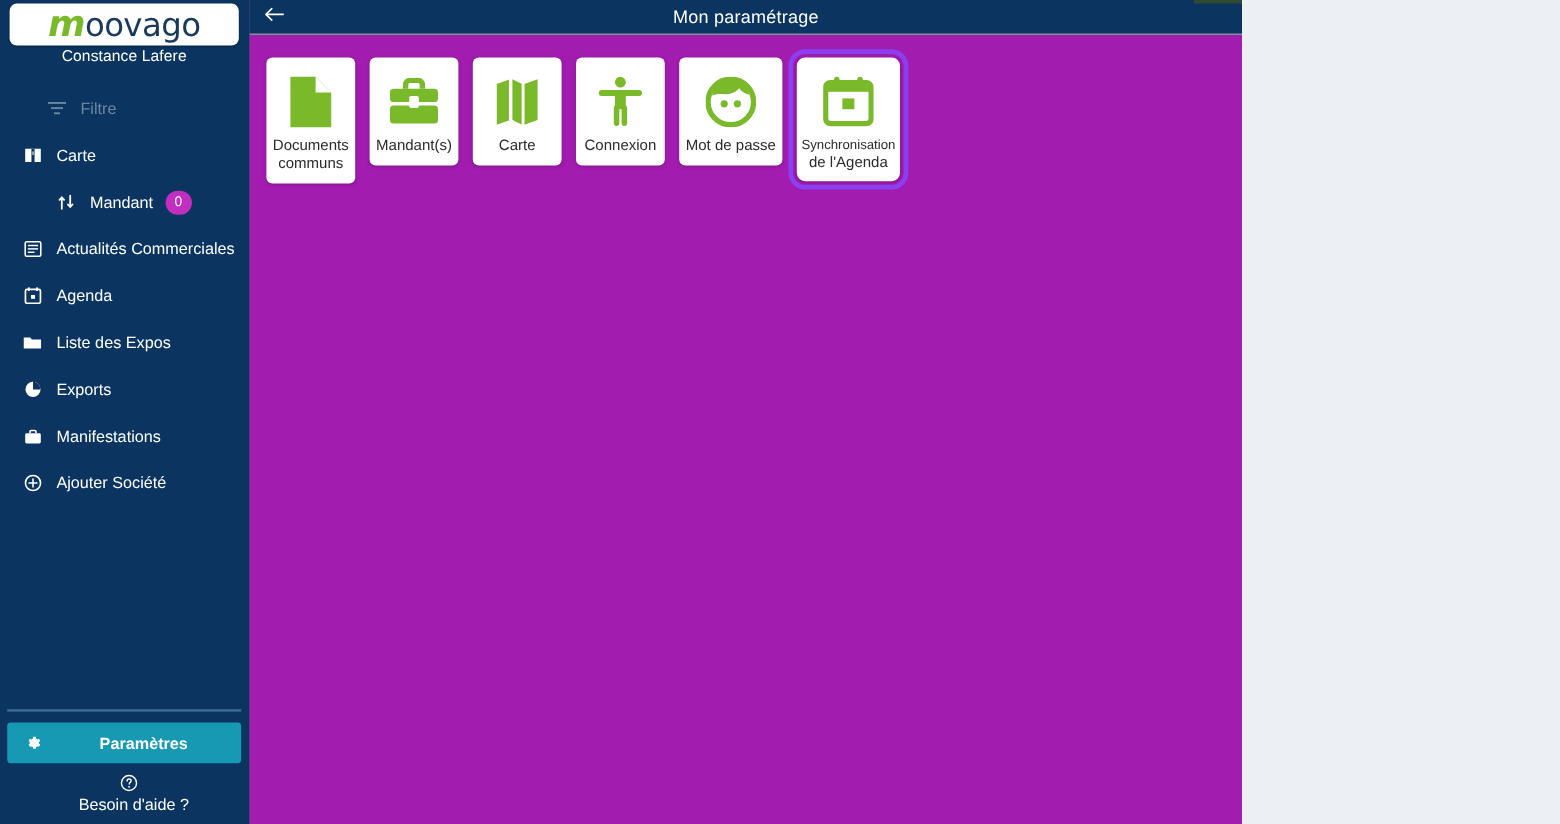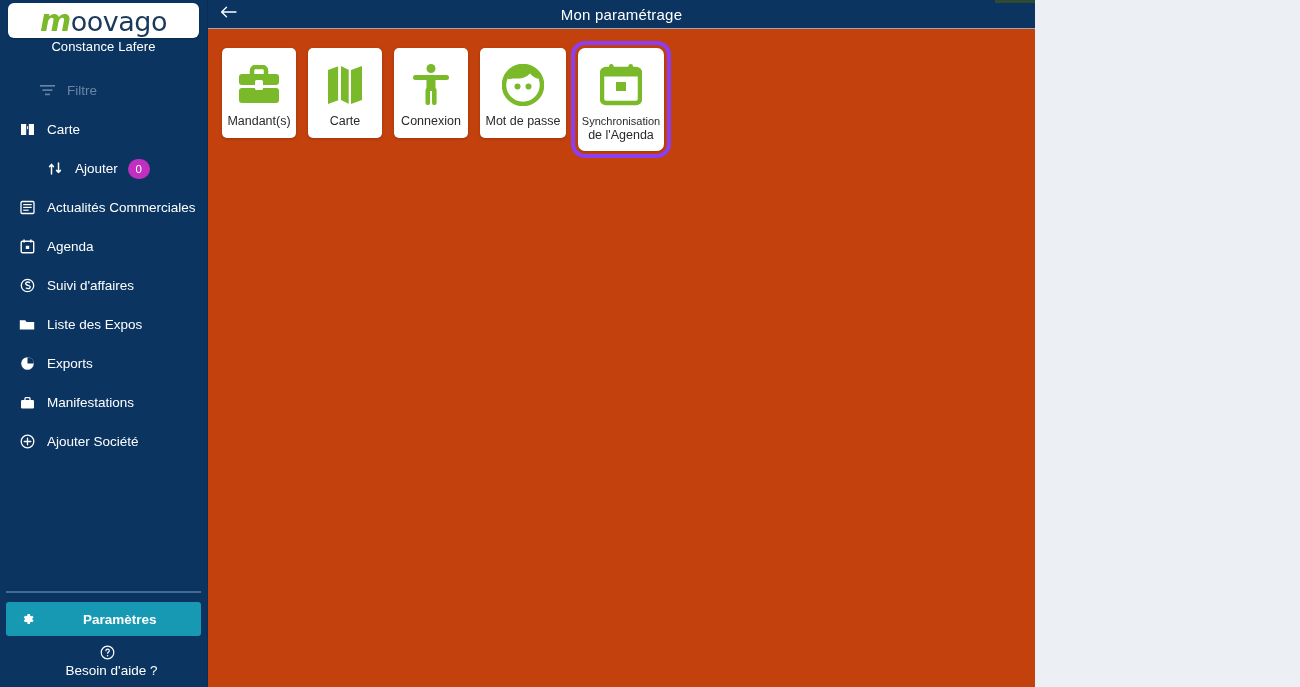--- a/index.html
+++ b/index.html
@@ -83,21 +83,21 @@
     margin: 0 6px;
     border-radius: 3px;
     height: 34px;
     padding-left: 10px;
     font-weight: 600;
     gap: 36px;
   }
   .nav-item.help { margin-top: 5px; padding-left: 16px; flex-direction: column; }
 
   
-  .main { flex: 1; height: 687px; position: relative; background: #c2410c; }
+  .main { flex: 1; height: 687px; position: relative; background: #a21caf; }
   .topbar {
     height: 29px;
     background: #0b3560;
     display: flex; align-items: center;
     position: relative;
     border-bottom: 1px solid #9aa8b5;
   }
   .back-btn {
     width: 40px; height: 29px;
     display: flex; align-items: center; justify-content: center;
@@ -188,21 +188,21 @@
         </span>
         <span>Carte</span>
       </div>
 
       <div class="nav-item sub">
         <span class="ic">
           <svg width="14" height="15" viewBox="0 0 14 15">
               <path d="M3.5 13V3.5M3.5 3.5L1.6 5.6M3.5 3.5l1.9 2.1M10.5 2v9.5M10.5 11.5l1.9-2.1M10.5 11.5L8.6 9.4" stroke="#fff" stroke-width="1.5" fill="none" stroke-linecap="round"></path>
             </svg>
         </span>
-        <span>Ajouter</span>
+        <span>Mandant</span>
         <span class="badge">0</span>
       </div>
 
 
       <div class="nav-item">
         <span class="ic">
           <svg width="15" height="15" viewBox="0 0 15 15">
               <rect x="1" y="1.5" width="13" height="12" rx="1.2" fill="none" stroke="#fff" stroke-width="1.3"></rect>
               <rect x="3.2" y="4" width="8.5" height="1.2" fill="#fff"></rect>
               <rect x="3.2" y="6.8" width="8.5" height="1.2" fill="#fff"></rect>
@@ -217,29 +217,20 @@
           <svg width="15" height="15" viewBox="0 0 15 15">
               <rect x="1.2" y="2.2" width="12.5" height="11.5" rx="1.3" fill="none" stroke="#fff" stroke-width="1.4"></rect>
               <rect x="3.3" y="0.5" width="1.5" height="3" fill="#fff"></rect>
               <rect x="10.1" y="0.5" width="1.5" height="3" fill="#fff"></rect>
               <rect x="5.8" y="6.8" width="3.4" height="3.2" fill="#fff"></rect>
             </svg>
         </span>
         <span>Agenda</span>
       </div>
 
-      <div class="nav-item">
-        <span class="ic">
-          <svg width="15" height="15" viewBox="0 0 15 15">
-              <circle cx="7.5" cy="7.5" r="6.2" fill="none" stroke="#fff" stroke-width="1.3"></circle>
-              <path d="M9.6 4.6c-.9-.8-3.4-1-3.9.6-.4 1.3 1.2 1.8 2.3 2.1 1.1.3 2.5.9 2.1 2.2-.5 1.6-3 1.4-3.9.6" stroke="#fff" stroke-width="1.3" fill="none" stroke-linecap="round"></path>
-            </svg>
-        </span>
-        <span>Suivi d'affaires</span>
-      </div>
 
       <div class="nav-item">
         <span class="ic">
           <svg width="16" height="13" viewBox="0 0 16 13">
               <path d="M0.8 2.2h5.4l1.4 1.8h7.6v7.4H0.8z" fill="#fff"></path>
             </svg>
         </span>
         <span>Liste des Expos</span>
       </div>
 
@@ -308,20 +299,32 @@
               <path d="M16 7H2M6.5 2.2L1.6 7l4.9 4.8" stroke="#ffffff" stroke-width="1.3" fill="none" stroke-linecap="round" stroke-linejoin="round"></path>
             </svg>
         </span>
       </div>
       <div class="topbar-title">Mon paramétrage</div>
       <div class="corner-strip"></div>
     </div>
 
     <div class="cards">
 
+      <div class="card">
+        <div class="c-icon">
+          <svg width="42" height="46" viewBox="0 0 42 46">
+              <path d="M4 2h21l13 13v29H4z" fill="#7ab929"></path>
+              <path d="M25 2v13h13z" fill="#ffffff"></path>
+            </svg>
+        </div>
+        <div class="c-label">
+          <span>Documents</span><br>
+          <span>communs</span>
+        </div>
+      </div>
 
       <div class="card">
         <div class="c-icon">
           <svg width="44" height="40" viewBox="0 0 44 40">
               <rect x="2" y="9" width="40" height="11" rx="3" fill="#7ab929"></rect>
               <rect x="2" y="23" width="40" height="15" rx="3" fill="#7ab929"></rect>
               <path d="M15 9V5.5C15 3.6 16.6 2 18.5 2h7C27.4 2 29 3.6 29 5.5V9" fill="none" stroke="#7ab929" stroke-width="4.5"></path>
               <rect x="18" y="15" width="8" height="10" rx="1.5" fill="#ffffff"></rect>
             </svg>
         </div>

